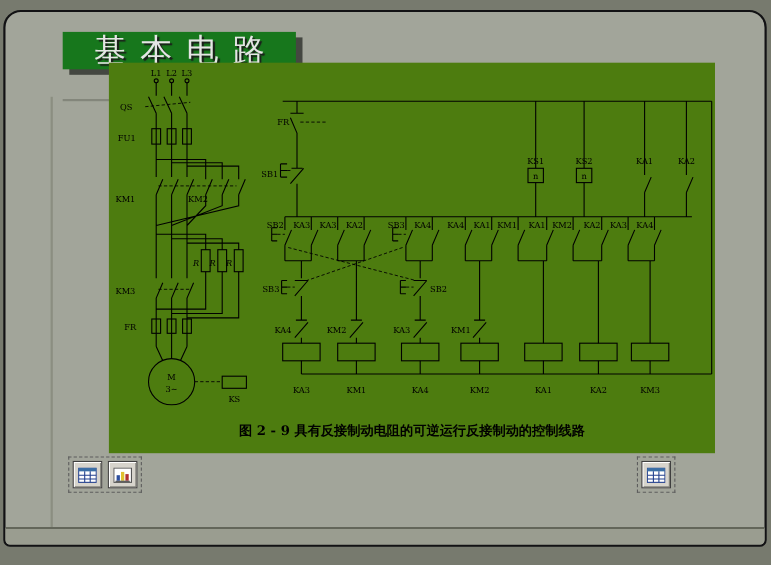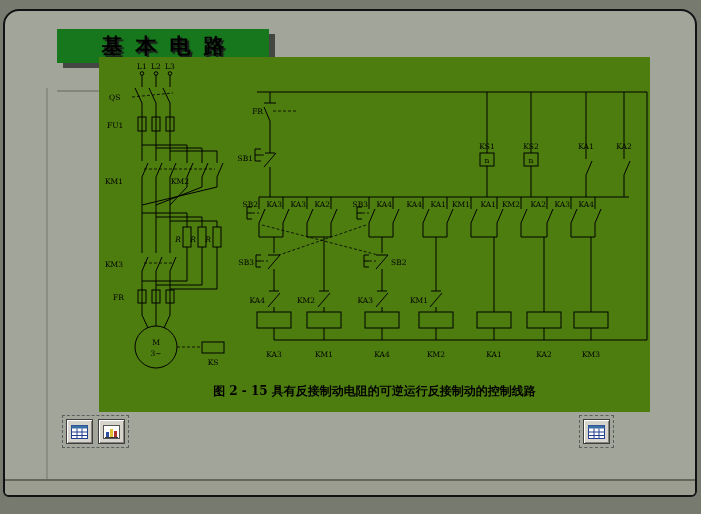--- a/index.html
+++ b/index.html
@@ -2,21 +2,21 @@
 <html><head>
 <meta charset="utf-8">
 <style>
   *{box-sizing:border-box}
   html,body{margin:0;padding:0}
   body{width:701px;height:514px;background:#777a6e;font-family:"DejaVu Sans","Liberation Sans",sans-serif;position:relative;overflow:hidden}
   .frame{position:absolute;left:3px;top:9px;width:694px;height:488px;background:#a2a59a;border:2px solid #121214;border-radius:16px 16px 6px 6px}
   .bottom-strip{position:absolute;left:0;right:0;bottom:0;height:16px;border-top:2px solid #63665a;background:#9a9d90;border-radius:0 0 4px 4px}
   .left-line{position:absolute;left:41px;top:77px;width:2px;height:393px;background:#8b8e81}
   .title-banner{position:absolute;left:52px;top:18px;width:212px;height:34px;background:#17771c;box-shadow:6px 5px 0 rgba(45,48,42,.8);display:flex;align-items:center;justify-content:center}
-  .title-banner span{color:#000000;font-size:21px;font-weight:bold;letter-spacing:13px;padding-left:13px;text-shadow:2px 2px 1px #1b1b1b;font-family:"DejaVu Serif","Liberation Serif",serif;white-space:nowrap}
+  .title-banner span{color:#e5e5e5;font-size:29px;font-weight:normal;letter-spacing:13px;padding-left:13px;text-shadow:2px 2px 1px #1b1b1b;font-family:"DejaVu Serif","Liberation Serif",serif;white-space:nowrap}
   .title-underline{position:absolute;left:52px;top:79px;width:186px;height:2px;background:#83867b}
   .whitebox{position:absolute;left:94px;top:46px;width:551px;height:355px;background:#4d7c0f}
   .caption{text-align:center;font-size:12px;font-weight:bold;margin-top:4px;color:#000;font-family:"DejaVu Serif","Liberation Serif",serif}
   svg.schematic{display:block}
   svg.schematic text{font-family:"DejaVu Serif","Liberation Serif",serif;font-size:7.5px;fill:#000}
   svg.schematic .w{stroke:#000;stroke-width:1;fill:none}
   svg.schematic .d{stroke:#000;stroke-width:0.8;fill:none;stroke-dasharray:3,2}
   svg.schematic .bx{stroke:#000;stroke-width:1;fill:none}
   .nav{position:absolute;border:1px dashed #5d5d5d;padding:3px;display:flex;gap:5px}
   .nav-left{left:57px;top:404px}
@@ -128,21 +128,21 @@
         <text x="175" y="300" text-anchor="middle" font-size="8">KA3</text>
         <text x="225" y="300" text-anchor="middle" font-size="8">KM1</text>
         <text x="283" y="300" text-anchor="middle" font-size="8">KA4</text>
         <text x="337" y="300" text-anchor="middle" font-size="8">KM2</text>
         <text x="395" y="300" text-anchor="middle" font-size="8">KA1</text>
         <text x="445" y="300" text-anchor="middle" font-size="8">KA2</text>
         <text x="492" y="300" text-anchor="middle" font-size="8">KM3</text>
       </g>
     </svg>
 
-    <div class="caption">图 2 - 15  具有反接制动电阻的可逆运行反接制动的控制线路</div>
+    <div class="caption">图 2 - 9  具有反接制动电阻的可逆运行反接制动的控制线路</div>
   </div>
 
   <div class="nav nav-left">
     <button class="nav-btn">
       <svg width="17" height="14" viewBox="0 0 17 14">
         <rect x="0.5" y="0.5" width="16" height="13" fill="#ffffff" stroke="#23408e"></rect>
         <rect x="0.5" y="0.5" width="16" height="3" fill="#3b6ea5"></rect>
         <path d="M0.5,7H16.5 M0.5,10.5H16.5 M6,3.5V13.5 M11,3.5V13.5" stroke="#23408e" stroke-width="1" fill="none"></path>
       </svg>
     </button>

